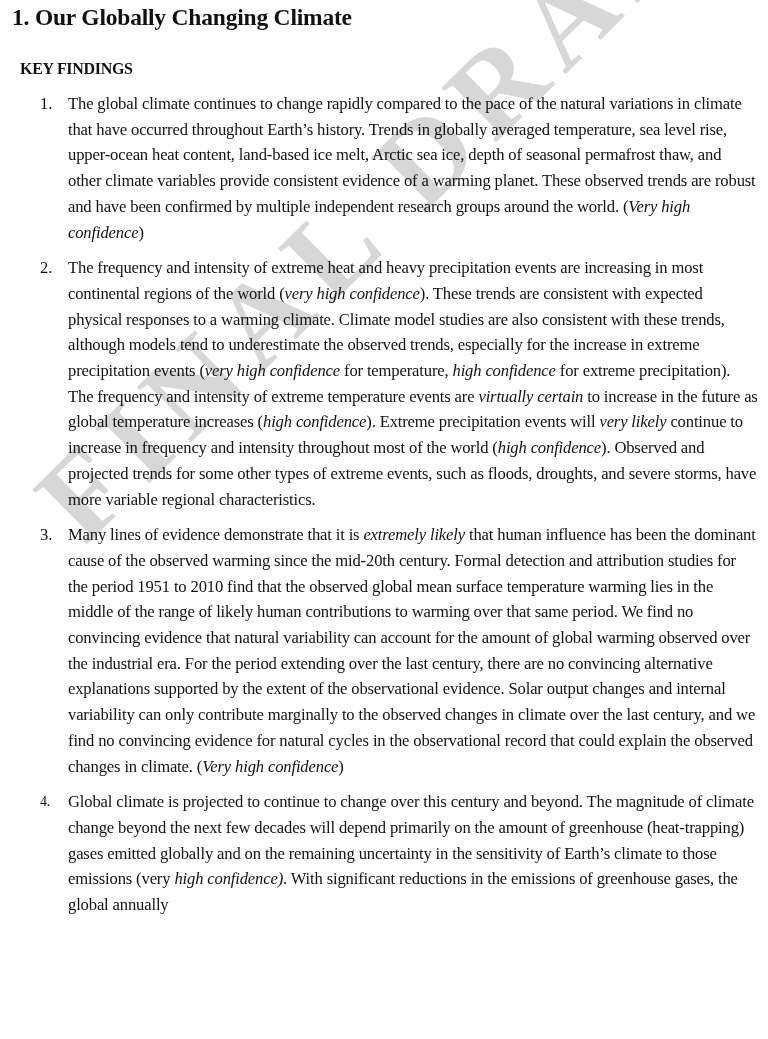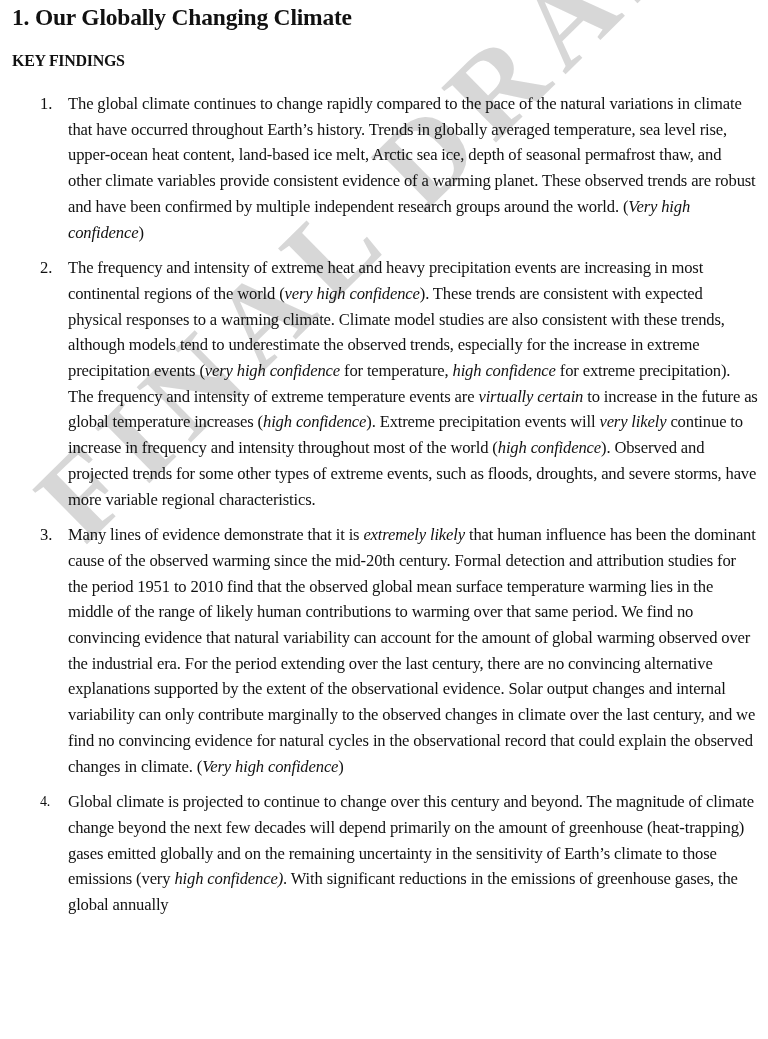--- a/index.html
+++ b/index.html
@@ -8,21 +8,21 @@
     font-family: "Liberation Serif", "DejaVu Serif", serif;
     color: #111111;
   }
   .page { position: absolute; left: 0; top: 0; width: 768px; height: 1039px; }
   h1 {
     position: absolute; left: 12px; top: 2px; margin: 0;
     font-size: 23.5px; font-weight: bold; letter-spacing: -0.2px;
     line-height: 30px;
   }
   h2 {
-    position: absolute; left: 12px; top: 50px; margin: 0;
+    position: absolute; left: 12px; top: 50px; margin: 8px;
     font-size: 16px; font-weight: bold; line-height: 22px;
     letter-spacing: -0.3px;
   }
   ol.findings {
     position: absolute; left: 0; top: 91px; margin: 0; padding: 0;
     list-style: none; width: 768px;
   }
   .finding {
     position: relative; padding-left: 68px; padding-right: 10px;
     font-size: 16.6px; line-height: 25.7px; letter-spacing: -0.15px;

